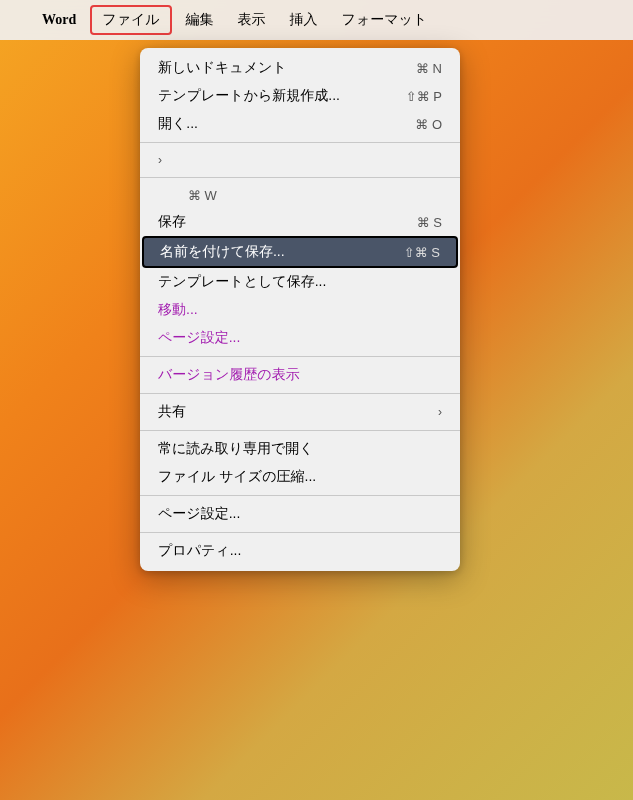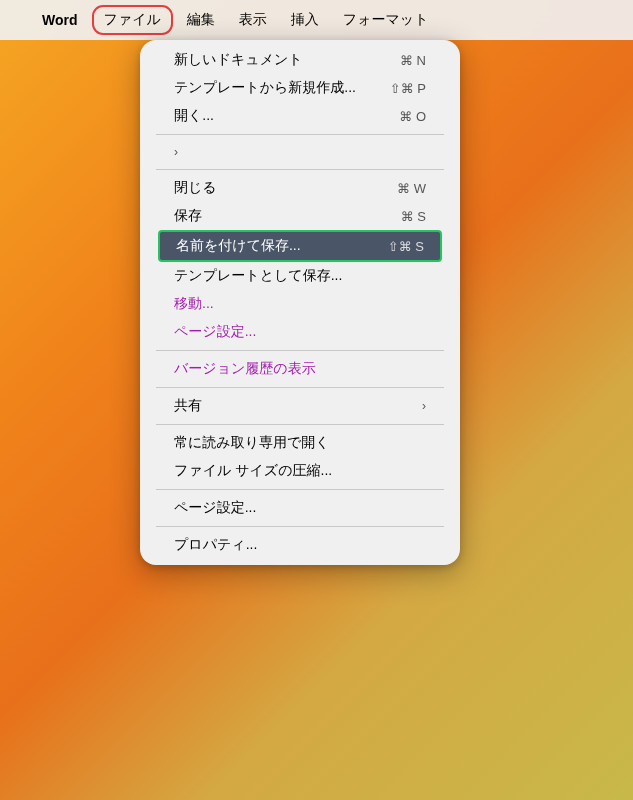--- a/index.html
+++ b/index.html
@@ -27,50 +27,51 @@
     }
 
     .menubar-item {
       padding: 4px 10px;
       border-radius: 5px;
       font-size: 14px;
       font-weight: 400;
       color: #000;
       cursor: pointer;
       white-space: nowrap;
+      font-family: Liberation Serif, serif;
     }
 
     .apple-logo {
       font-size: 16px;
       padding: 4px 8px;
       cursor: pointer;
     }
 
     .menubar-item.word-item {
       font-weight: 600;
     }
 
     .menubar-item.file-item {
       background: transparent;
       border: 2px solid #e53e3e;
-      border-radius: 11px;
+      border-radius: 4px;
       color: #000;
       font-weight: 400;
     }
 
     
     .dropdown-menu {
       position: absolute;
-      top: 40px;
+      top: 48px;
       left: 140px;
       background: #f0f0f0;
-      border-radius: 16px;
+      border-radius: 8px;
       box-shadow: 0 8px 30px rgba(0,0,0,0.3), 0 2px 8px rgba(0,0,0,0.2);
       min-width: 320px;
-      padding: 6px 16px;
+      padding: 6px 0;
       z-index: 100;
     }
 
     .menu-item {
       display: flex;
       align-items: center;
       justify-content: space-between;
       padding: 5px 18px;
       font-size: 14px;
       color: #000;
@@ -79,21 +80,21 @@
     }
 
     .menu-item.disabled {
       color: #a21caf;
       cursor: default;
     }
 
     .menu-item.highlighted {
       background: #4a5568;
       color: white;
-      border: 2px solid #22c55e;
+      border: 2px solid #000000;
       border-radius: 4px;
       margin: 0 2px;
       padding: 5px 16px;
     }
 
     .menu-separator {
       height: 1px;
       background: #c8c8c8;
       margin: 4px 0;
     }
@@ -142,21 +143,20 @@
     <div class="menu-item">
       <span class="menu-item-label">開く...</span>
       <span class="menu-item-shortcut">⌘ O</span>
     </div>
     <div class="menu-separator"></div>
     <div class="menu-item">
       <span class="menu-item-arrow">›</span>
     </div>
     <div class="menu-separator"></div>
     <div class="menu-item">
-      <span class="menu-item-label">閉じる</span>
       <span class="menu-item-shortcut">⌘ W</span>
     </div>
     <div class="menu-item">
       <span class="menu-item-label">保存</span>
       <span class="menu-item-shortcut">⌘ S</span>
     </div>
     <div class="menu-item highlighted">
       <span class="menu-item-label">名前を付けて保存...</span>
       <span class="menu-item-shortcut">⇧⌘ S</span>
     </div>

